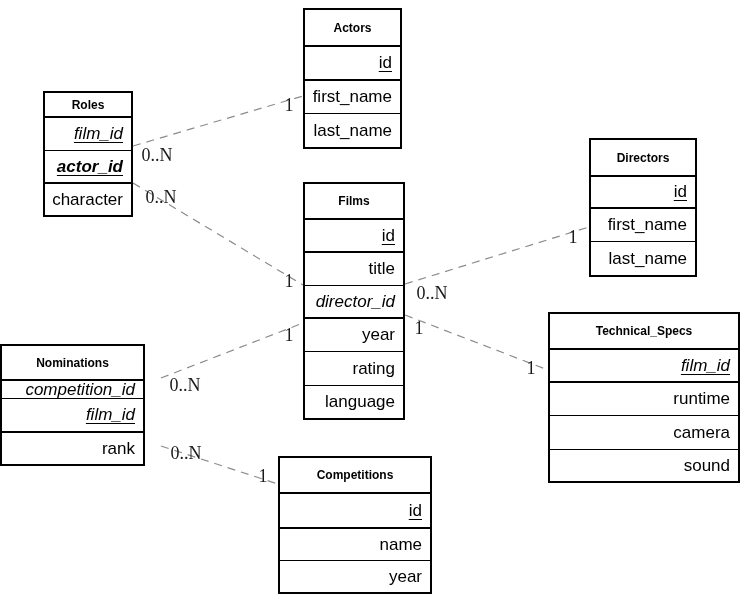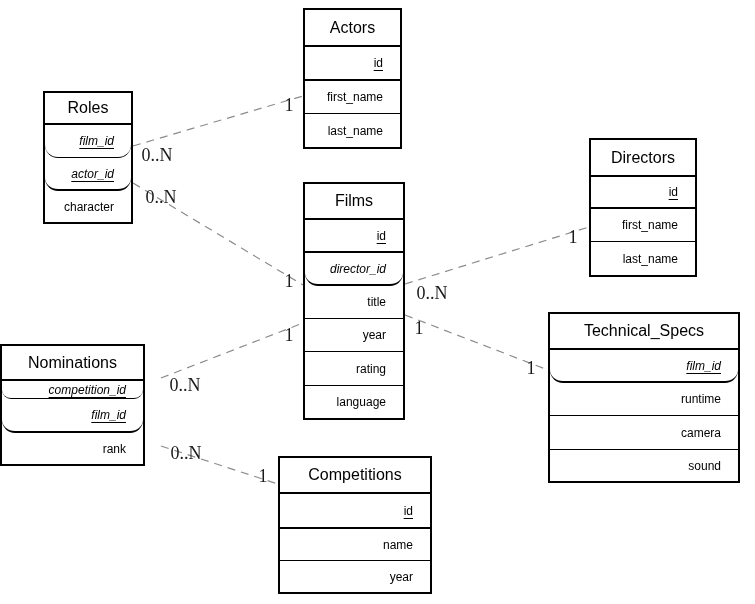--- a/index.html
+++ b/index.html
@@ -21,45 +21,45 @@
     position: absolute;
     box-sizing: border-box;
     border: 2px solid var(--border, #000000);
     background: var(--entity-fill, #ffffff);
   }
   .entity-title {
     box-sizing: border-box;
     display: flex;
     align-items: center;
     justify-content: center;
-    font-weight: normal;
-    font-size: 16px;
+    font-weight: bold;
+    font-size: 12px;
     color: var(--text, #000000);
     border-bottom: 2px solid var(--border, #000000);
     white-space: nowrap;
   }
   .entity-field {
     box-sizing: border-box;
     display: flex;
     align-items: center;
     justify-content: flex-end;
-    padding-right: 17px;
-    font-size: 12px;
+    padding-right: 8px;
+    font-size: 17px;
     color: var(--text, #000000);
     white-space: nowrap;
   }
   .sep-thick { border-bottom: 2px solid var(--border, #000000); }
   .sep-thin  { border-bottom: 1px solid var(--border, #000000); }
   .sep-none  { border-bottom: none; margin-left: 28px; }
   .pk {
     text-decoration: underline;
     text-decoration-thickness: 1px;
     text-underline-offset: 3px;
   }
-  .fk { font-style: italic; border-radius: 13px; }
+  .fk { font-style: italic; }
   .card-label {
     position: absolute;
     transform: translate(-50%, -50%);
     font-family: "Liberation Serif", serif;
     font-size: 18px;
     color: #1a1a1a;
     white-space: nowrap;
   }
 </style>
 </head>
@@ -75,30 +75,30 @@
       <line x1="161" y1="446" x2="278" y2="484" class="rel-line" stroke="#8c8c8c"></line>
     </svg>
   <div id="entity-layer">
       <div class="entity" style="left: 303px; top: 8px; width: 99px;">
         <div class="entity-title" style="height: 37px;">Actors</div>
         <div class="entity-field sep-thick pk" style="height: 34px;">id</div>
         <div class="entity-field sep-thin" style="height: 33px;">first_name</div>
         <div class="entity-field sep-none" style="height: 33px;">last_name</div>
       </div>
       <div class="entity" style="left: 43px; top: 91px; width: 90px;">
-        <div class="entity-title" style="height: 32px;">Roles</div>
+        <div class="entity-title" style="height: 25px;">Roles</div>
         <div class="entity-field sep-thin pk fk" style="height: 33px;">film_id</div>
-        <div class="entity-field sep-thick pk fk" style="height: 33px;">actor_id</div>
+        <div class="entity-field sep-thick pk fk" style="height: 33px; font-weight: bold;">actor_id</div>
         <div class="entity-field sep-none" style="height: 31px;">character</div>
       </div>
       <div class="entity" style="left: 303px; top: 182px; width: 102px;">
         <div class="entity-title" style="height: 36px;">Films</div>
         <div class="entity-field sep-thick pk" style="height: 33px;">id</div>
+        <div class="entity-field sep-thin" style="height: 33px;">title</div>
         <div class="entity-field sep-thick fk" style="height: 33px;">director_id</div>
-        <div class="entity-field sep-thin" style="height: 33px;">title</div>
         <div class="entity-field sep-thin" style="height: 33px;">year</div>
         <div class="entity-field sep-thin" style="height: 34px;">rating</div>
         <div class="entity-field sep-none" style="height: 32px;">language</div>
       </div>
       <div class="entity" style="left: 589px; top: 138px; width: 108px;">
         <div class="entity-title" style="height: 37px;">Directors</div>
         <div class="entity-field sep-thick pk" style="height: 32px;">id</div>
         <div class="entity-field sep-thin" style="height: 33px;">first_name</div>
         <div class="entity-field sep-none" style="height: 33px;">last_name</div>
       </div>

